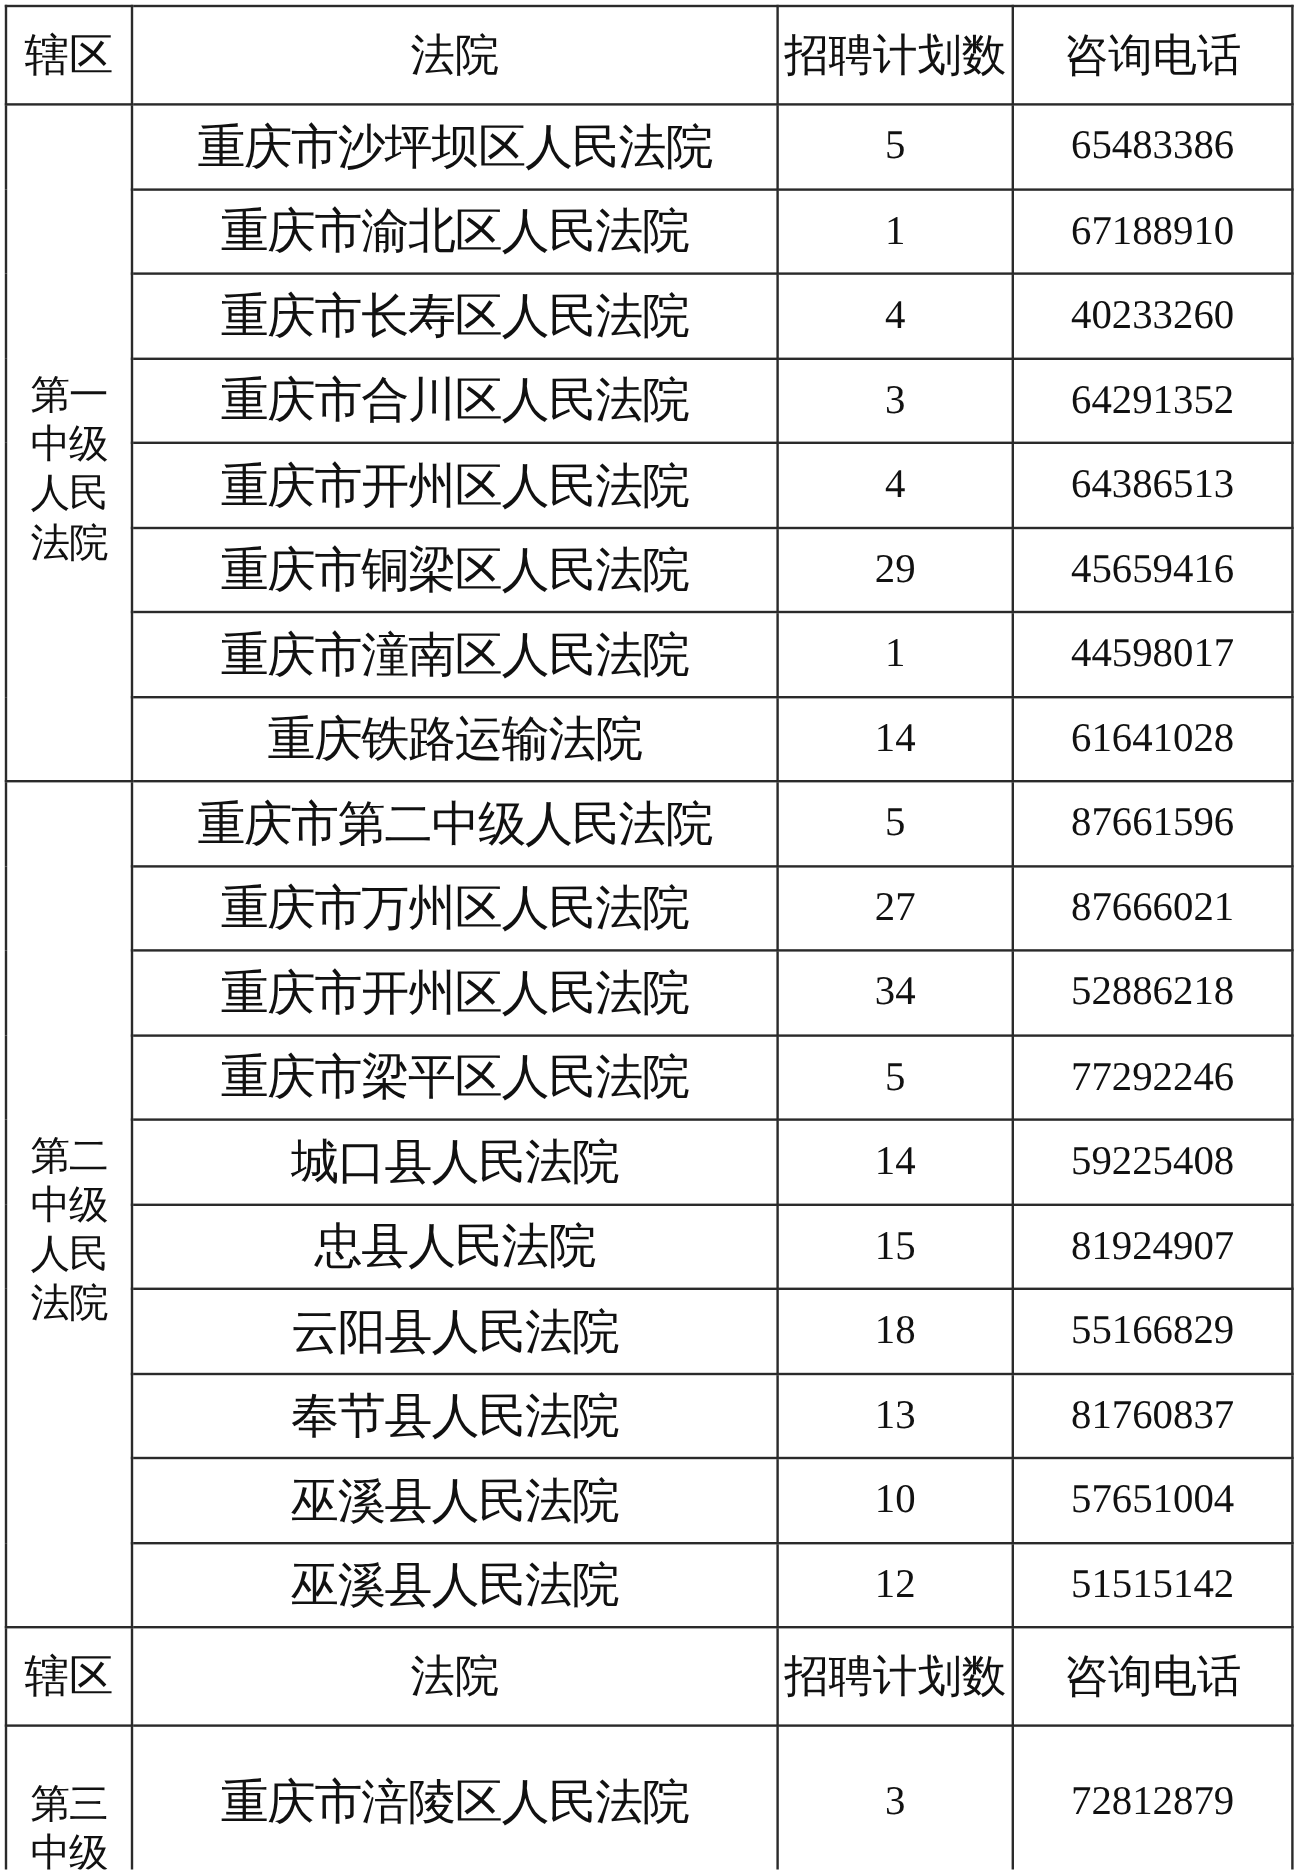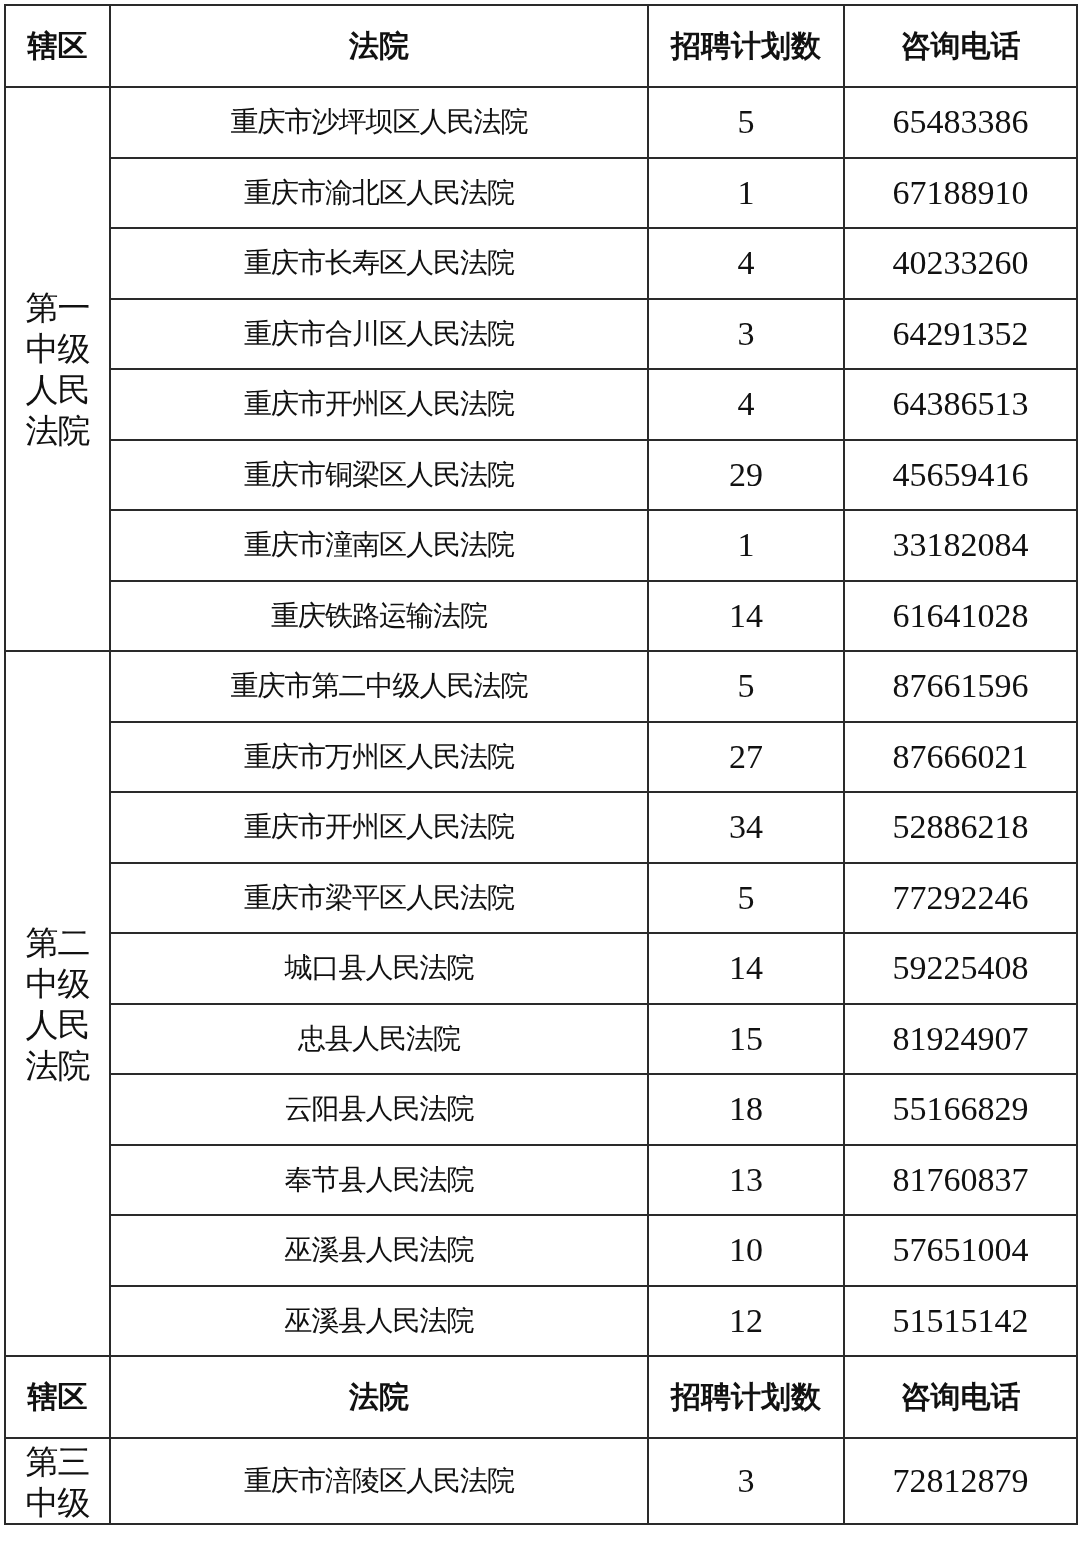--- a/index.html
+++ b/index.html
@@ -18,38 +18,38 @@
     padding: 0;
     overflow: hidden;
   }
   .col-region { width: 105px; }
   .col-court { width: 538px; }
   .col-count { width: 196px; }
   .col-phone { width: 233px; }
   .hdr td {
     height: 80px;
     font-family: "DejaVu Sans", sans-serif;
-    font-size: 30px;
-    font-weight: bold;
+    font-size: 37px;
   }
   .row td { height: 68.5px; }
   .court {
     font-family: "DejaVu Sans", sans-serif;
-    font-size: 28px;
+    font-size: 40px;
     letter-spacing: -1px;
   }
   .num {
     font-family: "Liberation Serif", serif;
     font-size: 34px;
   }
   .region {
     font-family: "DejaVu Sans", sans-serif;
     font-size: 33px;
     line-height: 41px;
     letter-spacing: -1px;
+    margin-top: 41px;
   }
   .region span { display: block; }
   .region-partial { vertical-align: top !important; }
   .region-partial .region { padding-top: 2px; }
   .last td { height: 80px; }
 </style>
 </head>
 <body>
 
 <table class="tbl">
@@ -101,21 +101,21 @@
       <td class="num">64386513</td>
     </tr>
     <tr class="row">
       <td class="court">重庆市铜梁区人民法院</td>
       <td class="num">29</td>
       <td class="num">45659416</td>
     </tr>
     <tr class="row">
       <td class="court">重庆市潼南区人民法院</td>
       <td class="num">1</td>
-      <td class="num">33182084</td>
+      <td class="num">44598017</td>
     </tr>
     <tr class="row">
       <td class="court">重庆铁路运输法院</td>
       <td class="num">14</td>
       <td class="num">61641028</td>
     </tr>
 
     <tr class="row">
       <td rowspan="10">
         <div class="region">

